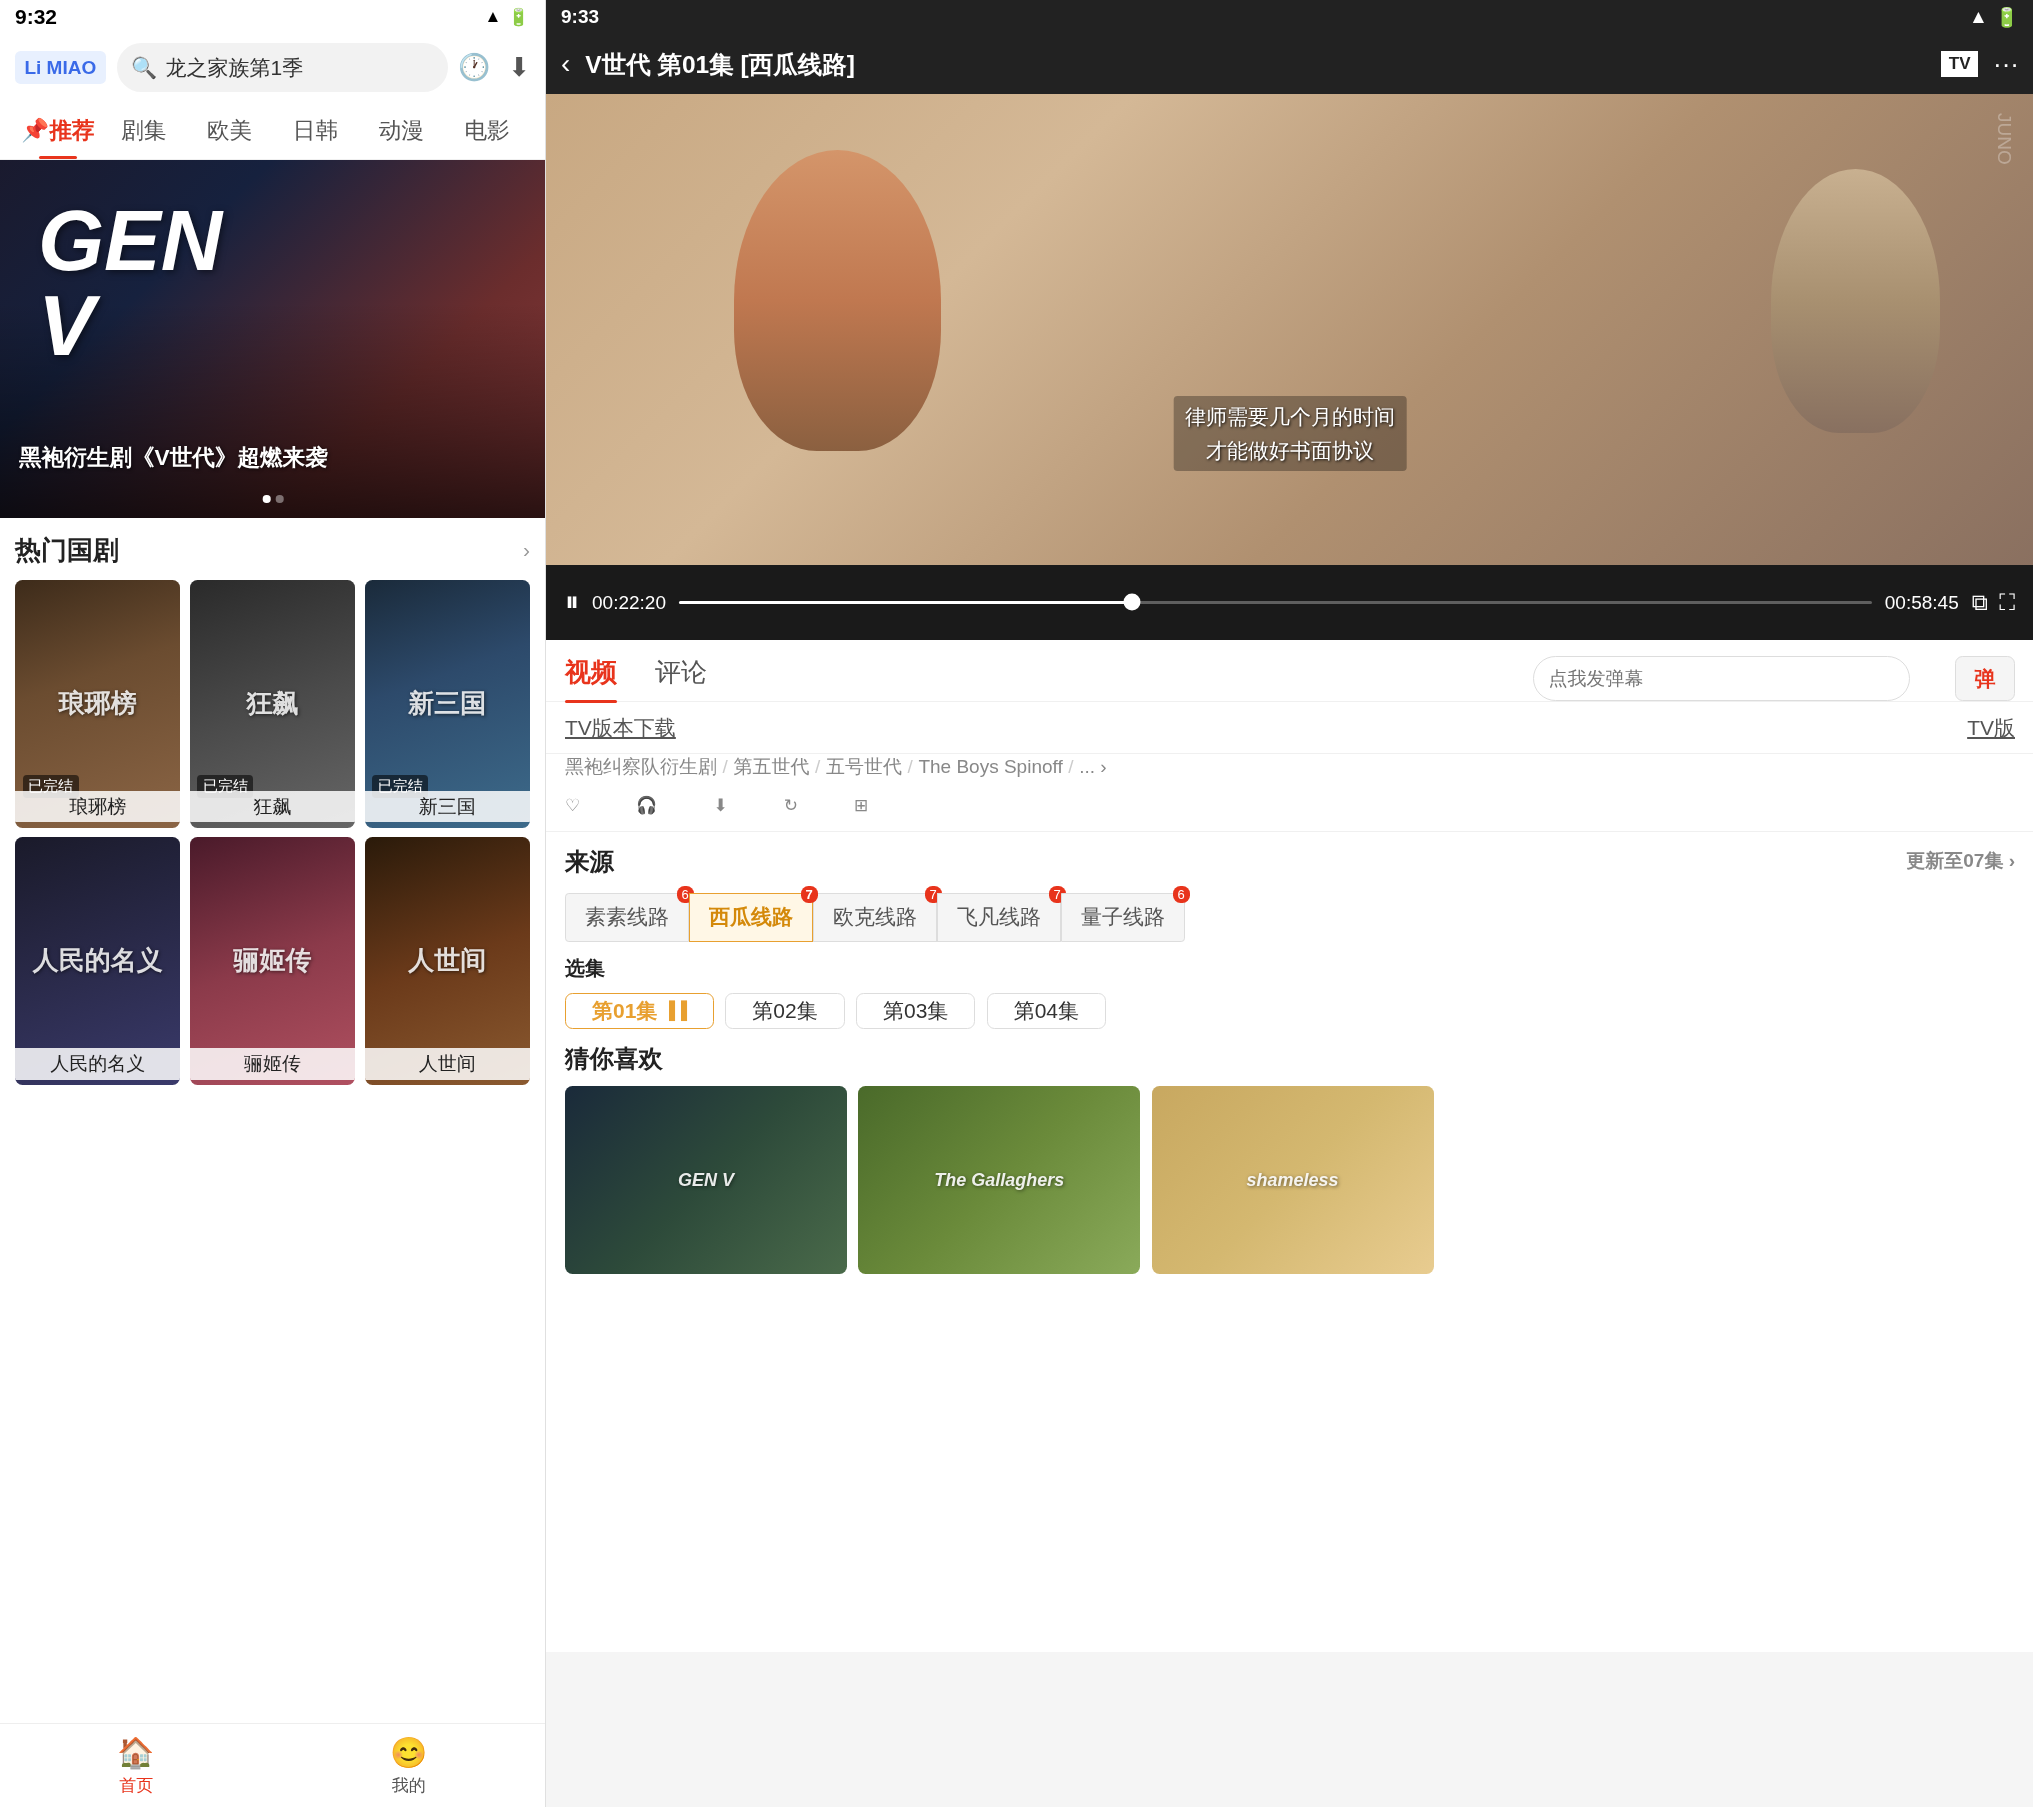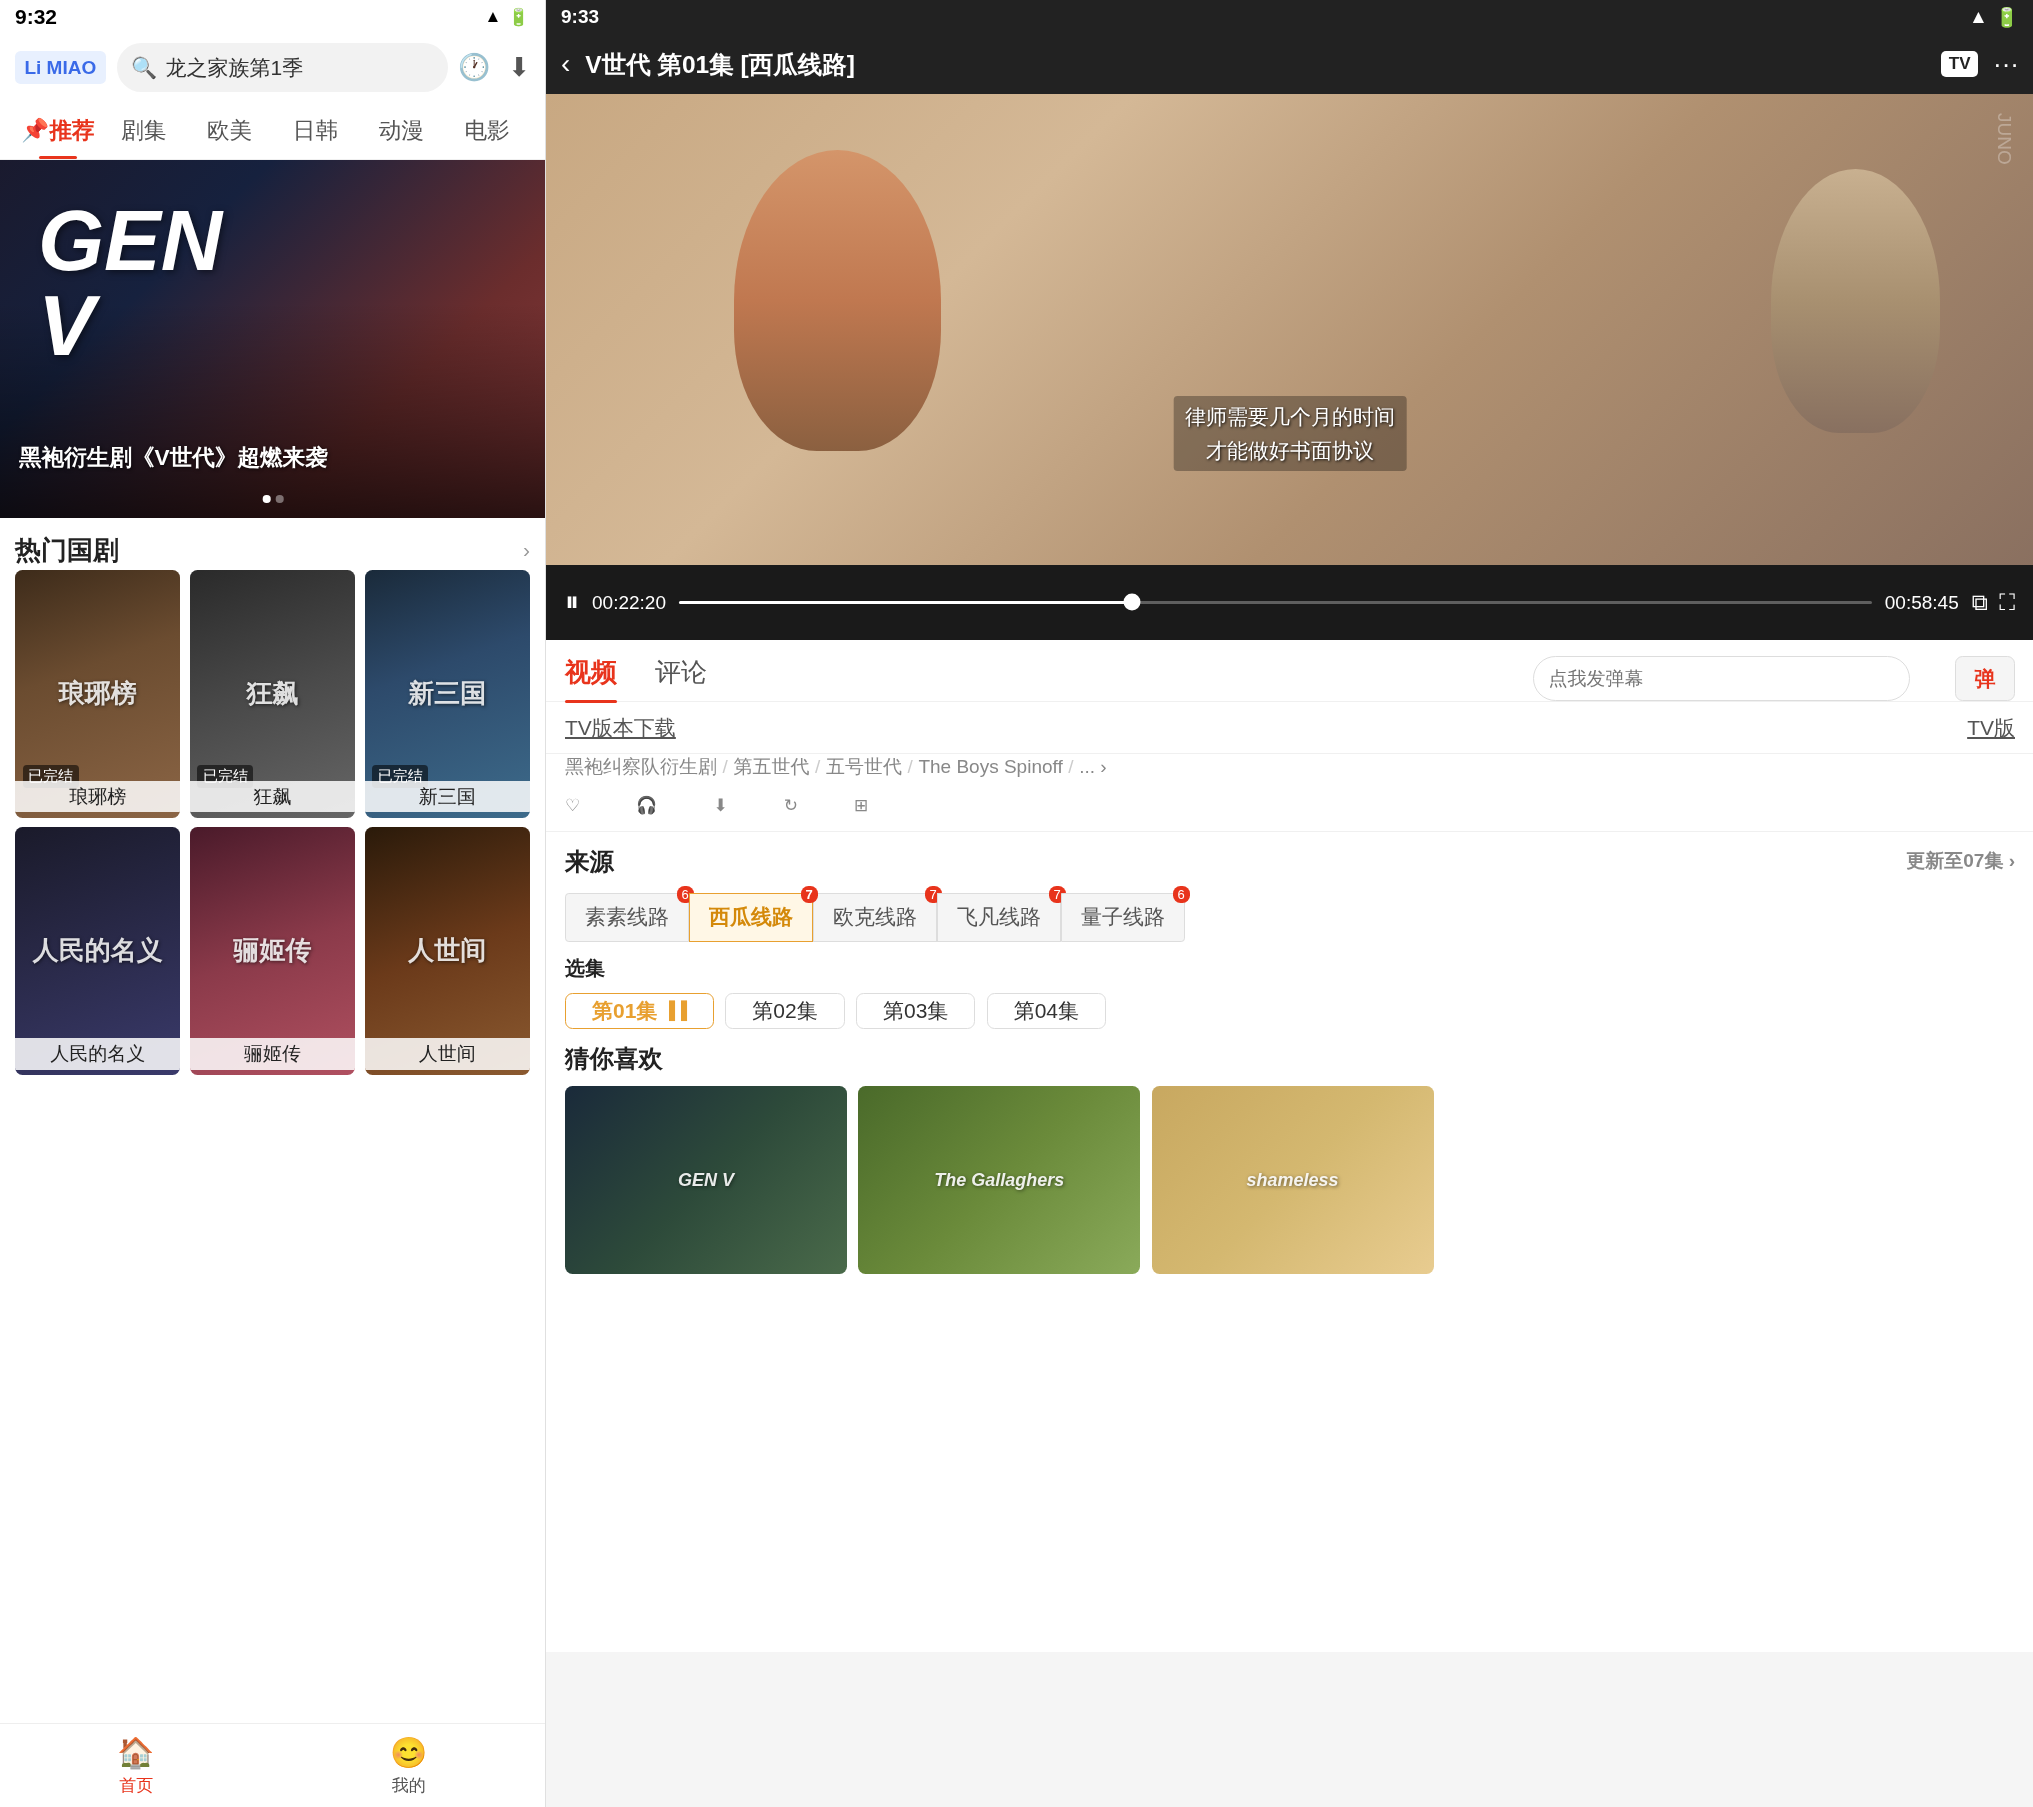--- a/index.html
+++ b/index.html
@@ -145,21 +145,21 @@
     .dot.active { background: #fff; }
 
     
     .section {
       padding: 15px 15px 0;
     }
     .section-header {
       display: flex;
       align-items: center;
       justify-content: space-between;
-      margin-bottom: 2px;
+      margin-bottom: 12px;
     }
     .section-title {
       font-size: 26px;
       font-weight: 700;
       color: #222;
     }
     .section-more {
       font-size: 21px;
       color: #999;
     }
@@ -299,21 +299,21 @@
       font-size: 24.5px;
       font-weight: 600;
       color: #fff;
     }
     .tv-badge {
       background: #fff;
       color: #222;
       font-size: 17px;
       font-weight: 700;
       padding: 2.8px 7.5px;
-      border-radius: 5px;
+      border-radius: 0;
       text-align: center;
     }
     .more-btn { font-size: 26px; color: #fff; }
 
     
     .video-player {
       width: 100%;
       height: 471px;
       background: #111;
       position: relative;

